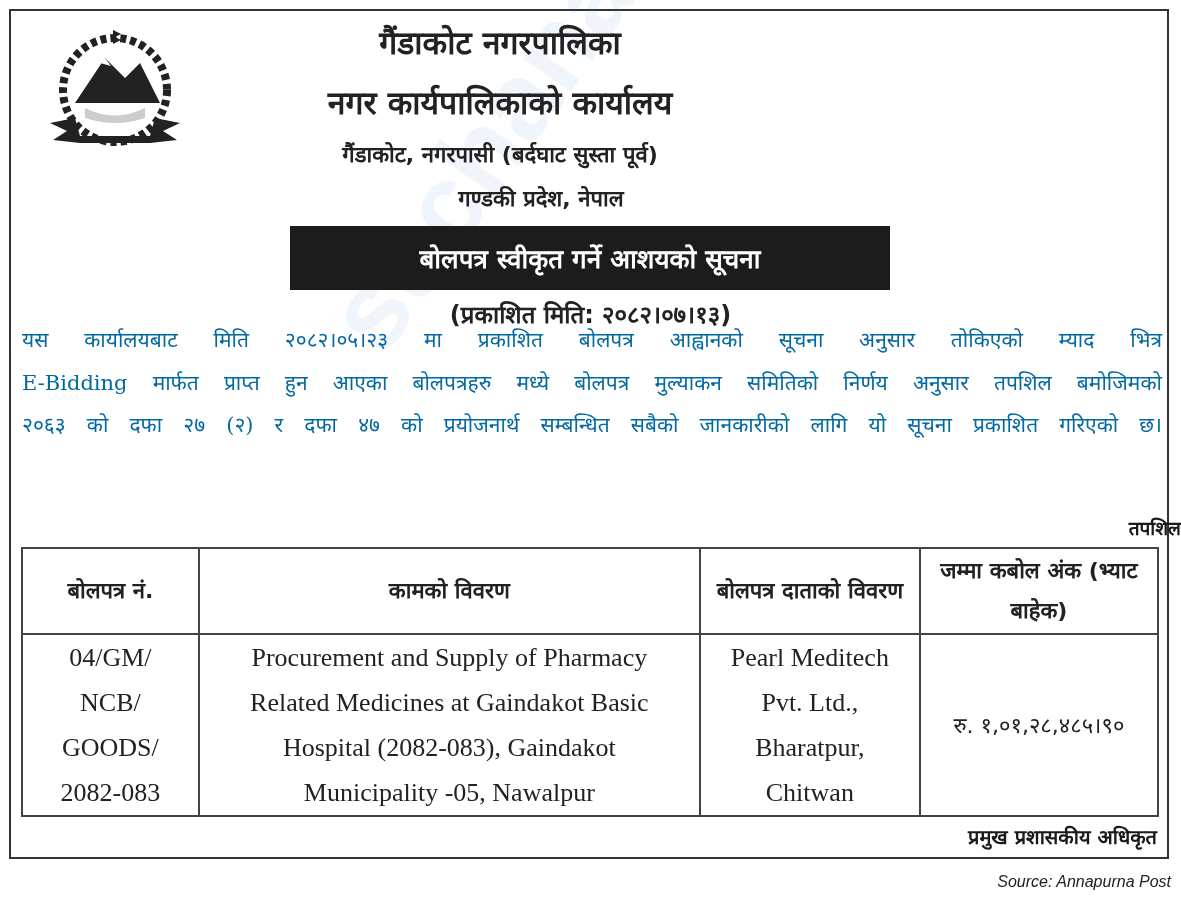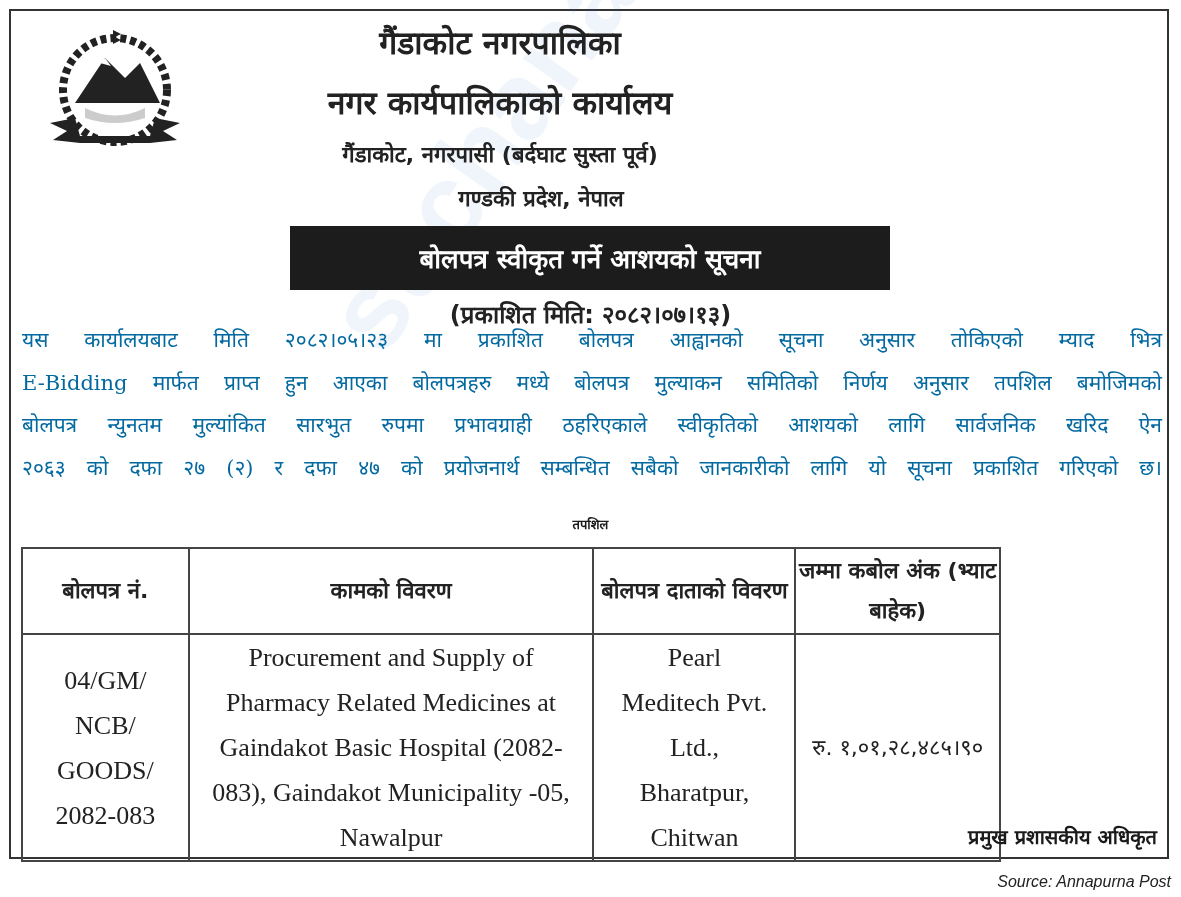--- a/index.html
+++ b/index.html
@@ -30,23 +30,23 @@
     background: #1c1c1c; color: #fff; font-size: 26px; font-weight: bold;
     display: flex; align-items: center; justify-content: center;
   }
   .pubdate { position: absolute; left: 0; width: 1181px; top: 297px; text-align: center; font-size: 24px; font-weight: bold; color: #222; }
   .body-text {
     position: absolute; left: 22px; top: 319px; width: 1140px;
     font-family: "DejaVu Serif", serif; font-size: 21px; line-height: 42.5px;
     text-align: justify; text-align-last: justify; color: #0369a1;
   }
   .body-text .line { display: block; text-align: justify; text-align-last: justify; white-space: nowrap; }
-  .tapashil { position: absolute; left: 0; width: 1181px; top: 515px; text-align: center; font-size: 13px; font-weight: bold; }
+  .tapashil { position: absolute; left: 0; width: 1181px; top: 515px; text-align: right; font-size: 19px; font-weight: bold; }
   table.bids {
-    position: absolute; left: 21px; top: 547px; width: 980px; border-collapse: collapse; border-radius: 29px;
+    position: absolute; left: 21px; top: 547px; width: 1138px; border-collapse: collapse; border-radius: 29px;
   }
   table.bids th, table.bids td {
     border: 2px solid #444; text-align: center; vertical-align: middle; color: #222;
   }
   table.bids th { height: 82px; font-size: 22px; font-weight: bold; line-height: 40px; }
   table.bids td {
     height: 174px; font-family: "Liberation Serif", serif; font-size: 26px; line-height: 45px;
   }
   table.bids td.amount { font-family: "DejaVu Sans", sans-serif; font-size: 22px; }
   .col1 { width: 174px; } .col2 { width: 508px; } .col3 { width: 218px; } .col4 { width: 238px; }
@@ -77,21 +77,20 @@
 <div class="hdr h2">नगर कार्यपालिकाको कार्यालय</div>
 <div class="hdr h3">गैंडाकोट, नगरपासी (बर्दघाट सुस्ता पूर्व)</div>
 <div class="hdr h4">गण्डकी प्रदेश, नेपाल</div>
 
 <div class="banner">बोलपत्र स्वीकृत गर्ने आशयको सूचना</div>
 <div class="pubdate">(प्रकाशित मिति: २०८२।०७।१३)</div>
 
 <div class="body-text">
   <span class="line">यस कार्यालयबाट मिति २०८२।०५।२३ मा  प्रकाशित बोलपत्र आह्वानको सूचना अनुसार तोकिएको म्याद भित्र</span>
   <span class="line">E-Bidding मार्फत प्राप्त हुन आएका बोलपत्रहरु मध्ये बोलपत्र मुल्याकन समितिको निर्णय अनुसार तपशिल बमोजिमको</span>
-  <span class="line">बोलपत्र न्युनतम मुल्यांकित सारभुत रुपमा प्रभावग्राही ठहरिएकाले स्वीकृतिको आशयको लागि सार्वजनिक खरिद ऐन</span>
   <span class="line">२०६३ को दफा २७ (२) र दफा ४७ को प्रयोजनार्थ सम्बन्धित सबैको जानकारीको लागि यो सूचना प्रकाशित गरिएको छ।</span>
 </div>
 
 <div class="tapashil">तपशिल</div>
 
 <table class="bids">
   <thead>
     <tr>
       <th class="col1">बोलपत्र नं.</th>
       <th class="col2">कामको विवरण</th>

